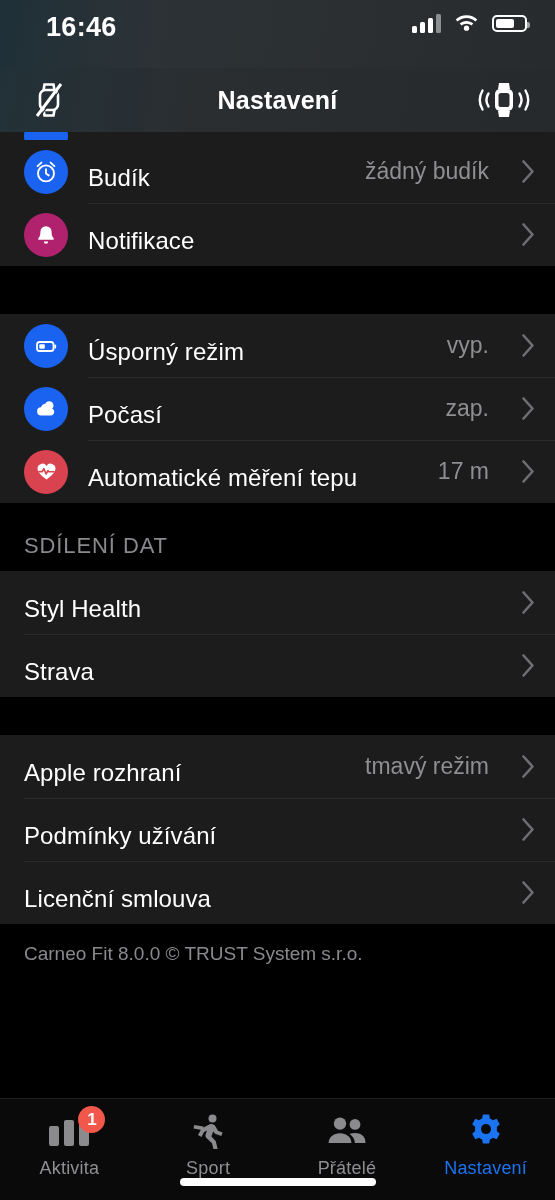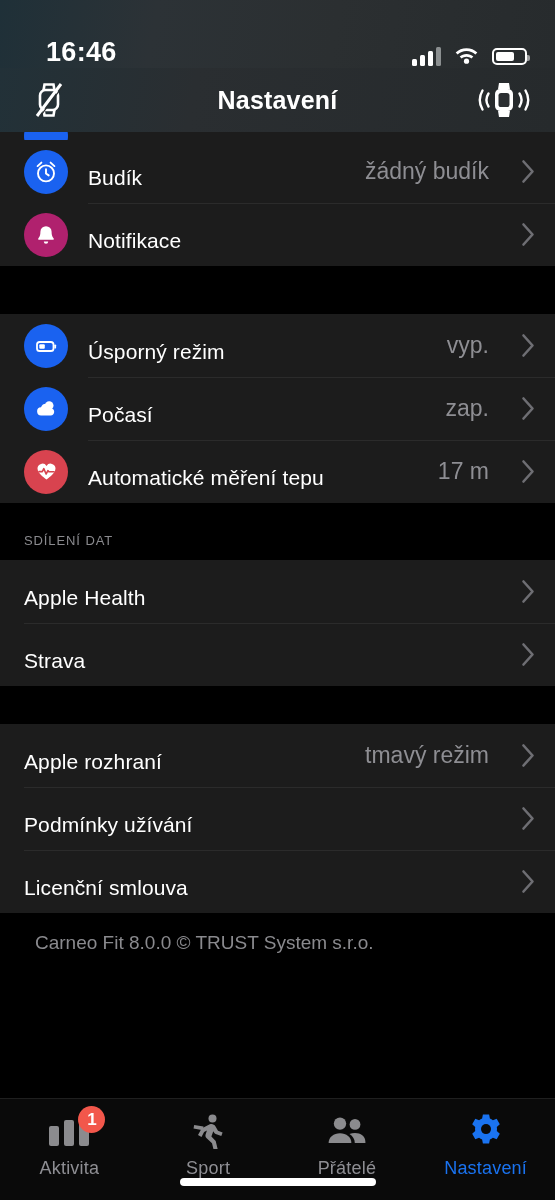--- a/index.html
+++ b/index.html
@@ -8,21 +8,21 @@
     background: #000;
     font-family: "Liberation Sans", sans-serif;
     overflow: hidden;
   }
   .phone { position: relative; width: 555px; height: 1200px; background: #000; display: flex; flex-direction: column; }
 
   
   .statusbar {
     height: 68px; flex: 0 0 68px;
     background: linear-gradient(100deg, #1f3038 0%, #2c3236 28%, #2b2f31 60%, #272b2d 100%);
-    display: flex; align-items: flex-end; justify-content: space-between;
+    display: flex; align-items: flex-start; justify-content: space-between;
     padding: 12px 28px 0 46px;
     gap: 34px;
   }
   .sb-time { color: #fff; font-size: 27px; font-weight: bold; letter-spacing: .3px; }
   .sb-right { display: flex; align-items: center; gap: 13px; }
   .bars { display: flex; align-items: flex-end; gap: 3px; height: 19px; }
   .bars i { display: block; width: 5px; background: #fff; border-radius: 1.5px; }
   .bars i:nth-child(1) { height: 7px; }
   .bars i:nth-child(2) { height: 11px; }
   .bars i:nth-child(3) { height: 15px; }
@@ -47,27 +47,27 @@
   .gap { height: 48px; background: #000; }
   .gap.small { height: 38px; }
 
   .row { position: relative; display: flex; align-items: center; height: 63px; padding-left: 24px; }
   .row.partial { height: 8px; overflow: hidden; }
   .row .divider { position: absolute; left: 24px; right: 0; top: 0; height: 1px; background: #2b2b2b; }
   .row.has-icon .divider { left: 88px; }
   .row:first-child > .divider { display: none; }
 
   .ic { width: 44px; height: 44px; border-radius: 50%; flex: 0 0 44px; display: flex; align-items: center; justify-content: center; margin-right: 20px; }
-  .label { color: #fff; font-size: 21px; letter-spacing: .1px; flex: 1 1 auto; white-space: nowrap; margin-top: 12px; }
+  .label { color: #fff; font-size: 24px; letter-spacing: .1px; flex: 1 1 auto; white-space: nowrap; margin-top: 12px; }
   .value { color: #8e8e93; font-size: 23px; margin-right: 26px; white-space: nowrap; }
   .chev { width: 26px; margin-right: 14px; flex: 0 0 26px; display: flex; align-items: center; justify-content: center; }
   .chev svg { display: block; }
 
-  .sec-head { padding: 30px 24px 12px; color: #8a8a8e; font-size: 13px; letter-spacing: .9px; background: #000; }
-  .footer-note { padding: 19px 35px 0; color: #8a8a8e; font-size: 19px; background: #000; }
+  .sec-head { padding: 30px 24px 12px; color: #8a8a8e; font-size: 22px; letter-spacing: .9px; background: #000; }
+  .footer-note { padding: 19px 24px 0; color: #8a8a8e; font-size: 19px; background: #000; }
 
   
   .tabbar {
     flex: 0 0 102px; height: 102px; background: #0a0a0a;
     border-top: 1px solid #1f1f1f;
     display: flex; align-items: flex-start; padding-top: 12px;
   }
   .tab { flex: 1 1 0; display: flex; flex-direction: column; align-items: center; gap: 7px; position: relative; }
   .tab-icon { height: 40px; display: flex; align-items: center; justify-content: center; position: relative; }
   .tab-label { font-size: 18px; color: #8e8e93; letter-spacing: .2px; }
@@ -247,21 +247,21 @@
             </svg>
         </div>
       </div>
     </div>
 
     <div class="sec-head">SDÍLENÍ DAT</div>
     <div class="group">
 
       <div class="row">
 
-        <div class="label">Apple Health</div>
+        <div class="label">Styl Health</div>
         <div class="value"></div>
         <div class="chev">
           <svg width="15" height="25" viewBox="0 0 15 25">
               <path d="M2.5 2.5 11.5 12.5 2.5 22.5" fill="none" stroke="#6e6e73" stroke-width="2.6" stroke-linecap="round" stroke-linejoin="round"></path>
             </svg>
         </div>
       </div>
 
       <div class="row">
         <div class="divider"></div>

